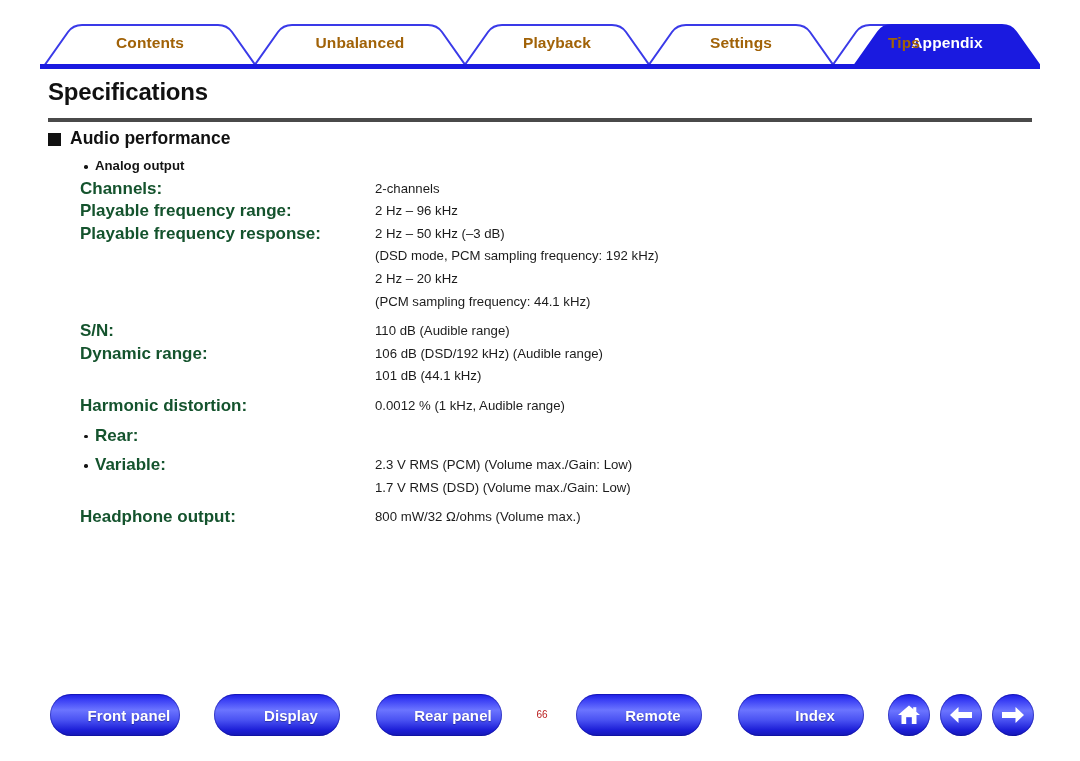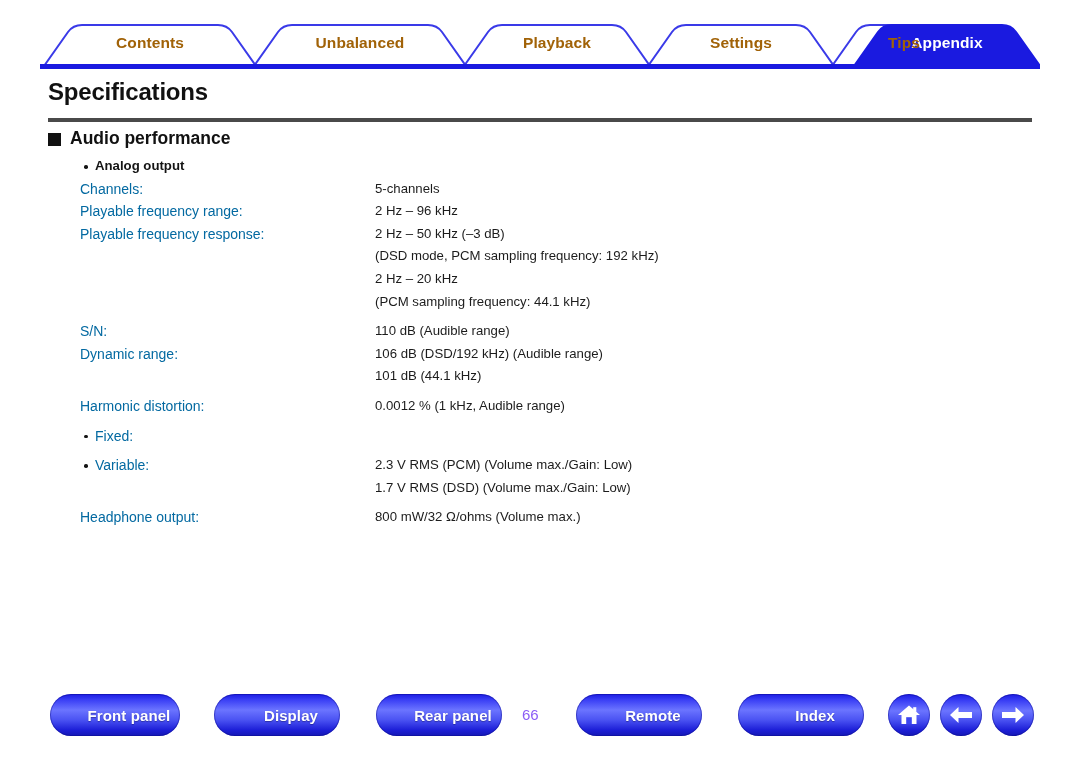--- a/index.html
+++ b/index.html
@@ -100,23 +100,23 @@
     width: 950px;
   }
   .spec-row {
     display: flex;
     align-items: flex-start;
     min-height: 22.6px;
   }
   .spec-label {
     width: 280px;
     flex: 0 0 280px;
-    font-size: 14px;
-    font-weight: normal;
-    color: #0369a1;
+    font-size: 17px;
+    font-weight: bold;
+    color: #14532d;
     line-height: 22.6px;
     white-space: nowrap;
   }
   .spec-label.indent1 { padding-left: 15px; }
   .spec-values {
     flex: 1 1 auto;
     padding-left: 15px;
   }
   .spec-value {
     font-size: 13.2px;
@@ -192,22 +192,23 @@
     text-shadow: 0 1px 1px rgba(0,0,40,0.35);
     margin-left: 28px;
   }
   #page-num {
     position: absolute;
     top: 0;
     left: 522px;
     width: 40px;
     height: 42px;
     line-height: 42px;
-    font-size: 15px;
-    color: #8b5cf6;
+    text-align: center;
+    font-size: 10px;
+    color: #b91c1c;
   }
   .circ {
     position: absolute;
     top: 0;
     width: 42px; height: 42px;
     border-radius: 50%;
     background:
       linear-gradient(to bottom,
         #1b1be2 0%,
         #3a3ff5 16%,
@@ -257,21 +258,21 @@
     <span class="txt">Audio performance</span>
   </div>
 
   <div id="spec-area">
 
     <div class="group-head dot">Analog output</div>
 
     <div class="spec-row">
       <div class="spec-label">Channels:</div>
       <div class="spec-values">
-        <div class="spec-value">5-channels</div>
+        <div class="spec-value">2-channels</div>
       </div>
     </div>
 
     <div class="spec-row">
       <div class="spec-label">Playable frequency range:</div>
       <div class="spec-values">
         <div class="spec-value">2 Hz – 96 kHz</div>
       </div>
     </div>
 
@@ -308,21 +309,21 @@
       <div class="spec-label">Harmonic distortion:</div>
       <div class="spec-values">
         <div class="spec-value">0.0012 % (1 kHz, Audible range)</div>
       </div>
     </div>
 
 
     <div class="spacer-row"></div>
 
     <div class="spec-row bullet-row">
-      <div class="spec-label indent1">Fixed:</div>
+      <div class="spec-label indent1">Rear:</div>
     </div>
 
     <div class="spacer-row"></div>
 
     <div class="spec-row bullet-row">
       <div class="spec-label indent1">Variable:</div>
       <div class="spec-values">
         <div class="spec-value">2.3 V RMS (PCM) (Volume max./Gain: Low)</div>
         <div class="spec-value">1.7 V RMS (DSD) (Volume max./Gain: Low)</div>
       </div>

